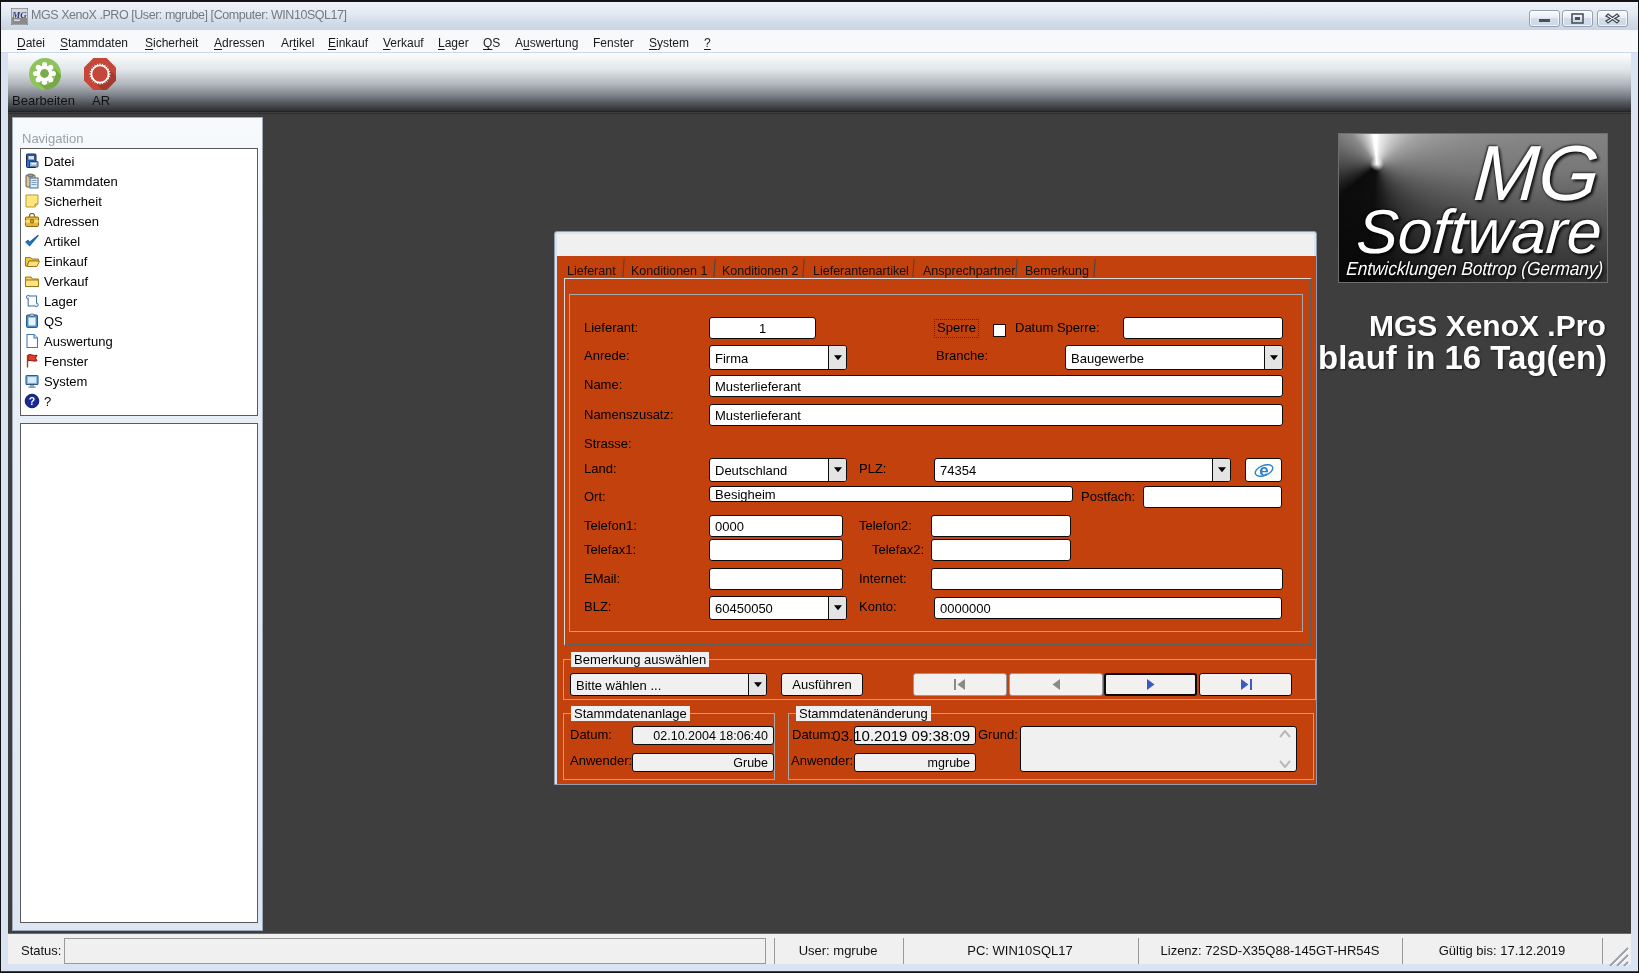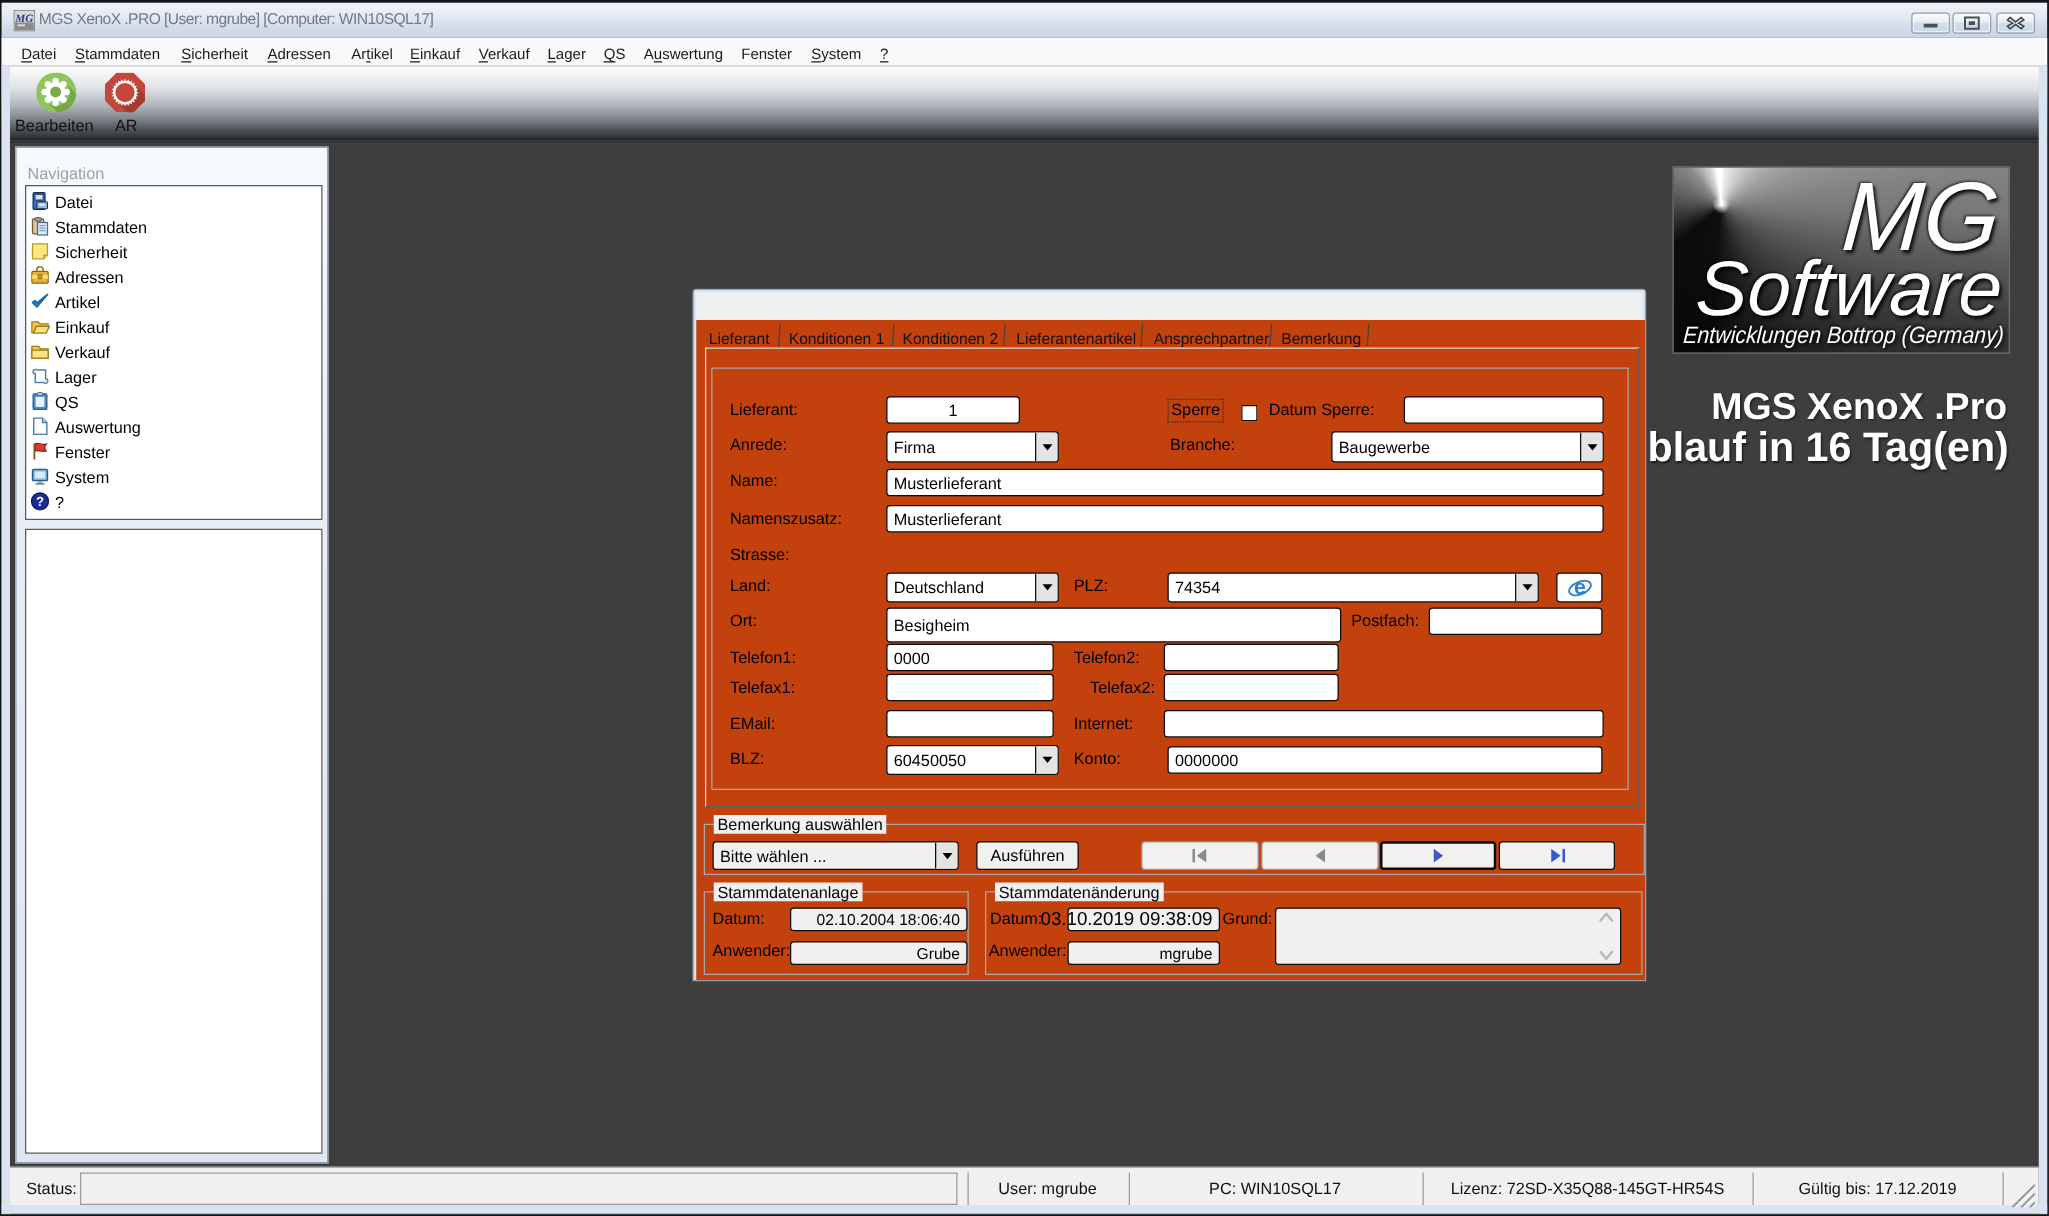--- a/index.html
+++ b/index.html
@@ -376,21 +376,21 @@
         <div class="arr"></div>
       </div>
     <div class="btn" style="left:688px;top:202px;width:37px;height:24px;background:#fdfdf9;">
       <svg width="20" height="20" viewBox="0 0 20 20">
           <text x="10" y="15.5" font-size="17" font-weight="bold" fill="#2d7fd0" text-anchor="middle" font-family="Liberation Sans">e</text>
           <ellipse cx="10" cy="10.5" rx="9.2" ry="5" fill="none" stroke="#2d7fd0" stroke-width="1.4" transform="rotate(-22 10 10.5)"></ellipse>
         </svg>
     </div>
 
     <div class="lbl" style="left:27px;top:233px">Ort:</div>
-    <div class="tb" style="left:152px;top:230px;width:364px;height:28px">Besigheim</div>
+    <div class="tb" style="left:152px;top:230px;width:364px;height:16px">Besigheim</div>
     <div class="lbl" style="left:524px;top:233px">Postfach:</div>
     <div class="tb" style="left:586px;top:230px;width:139px;height:22px"></div>
 
     <div class="lbl" style="left:27px;top:262px">Telefon1:</div>
     <div class="tb" style="left:152px;top:259px;width:134px;height:22px">0000</div>
     <div class="lbl" style="left:302px;top:262px">Telefon2:</div>
     <div class="tb" style="left:374px;top:259px;width:140px;height:22px"></div>
 
     <div class="lbl" style="left:27px;top:286px">Telefax1:</div>
     <div class="tb" style="left:152px;top:283px;width:134px;height:22px"></div>

